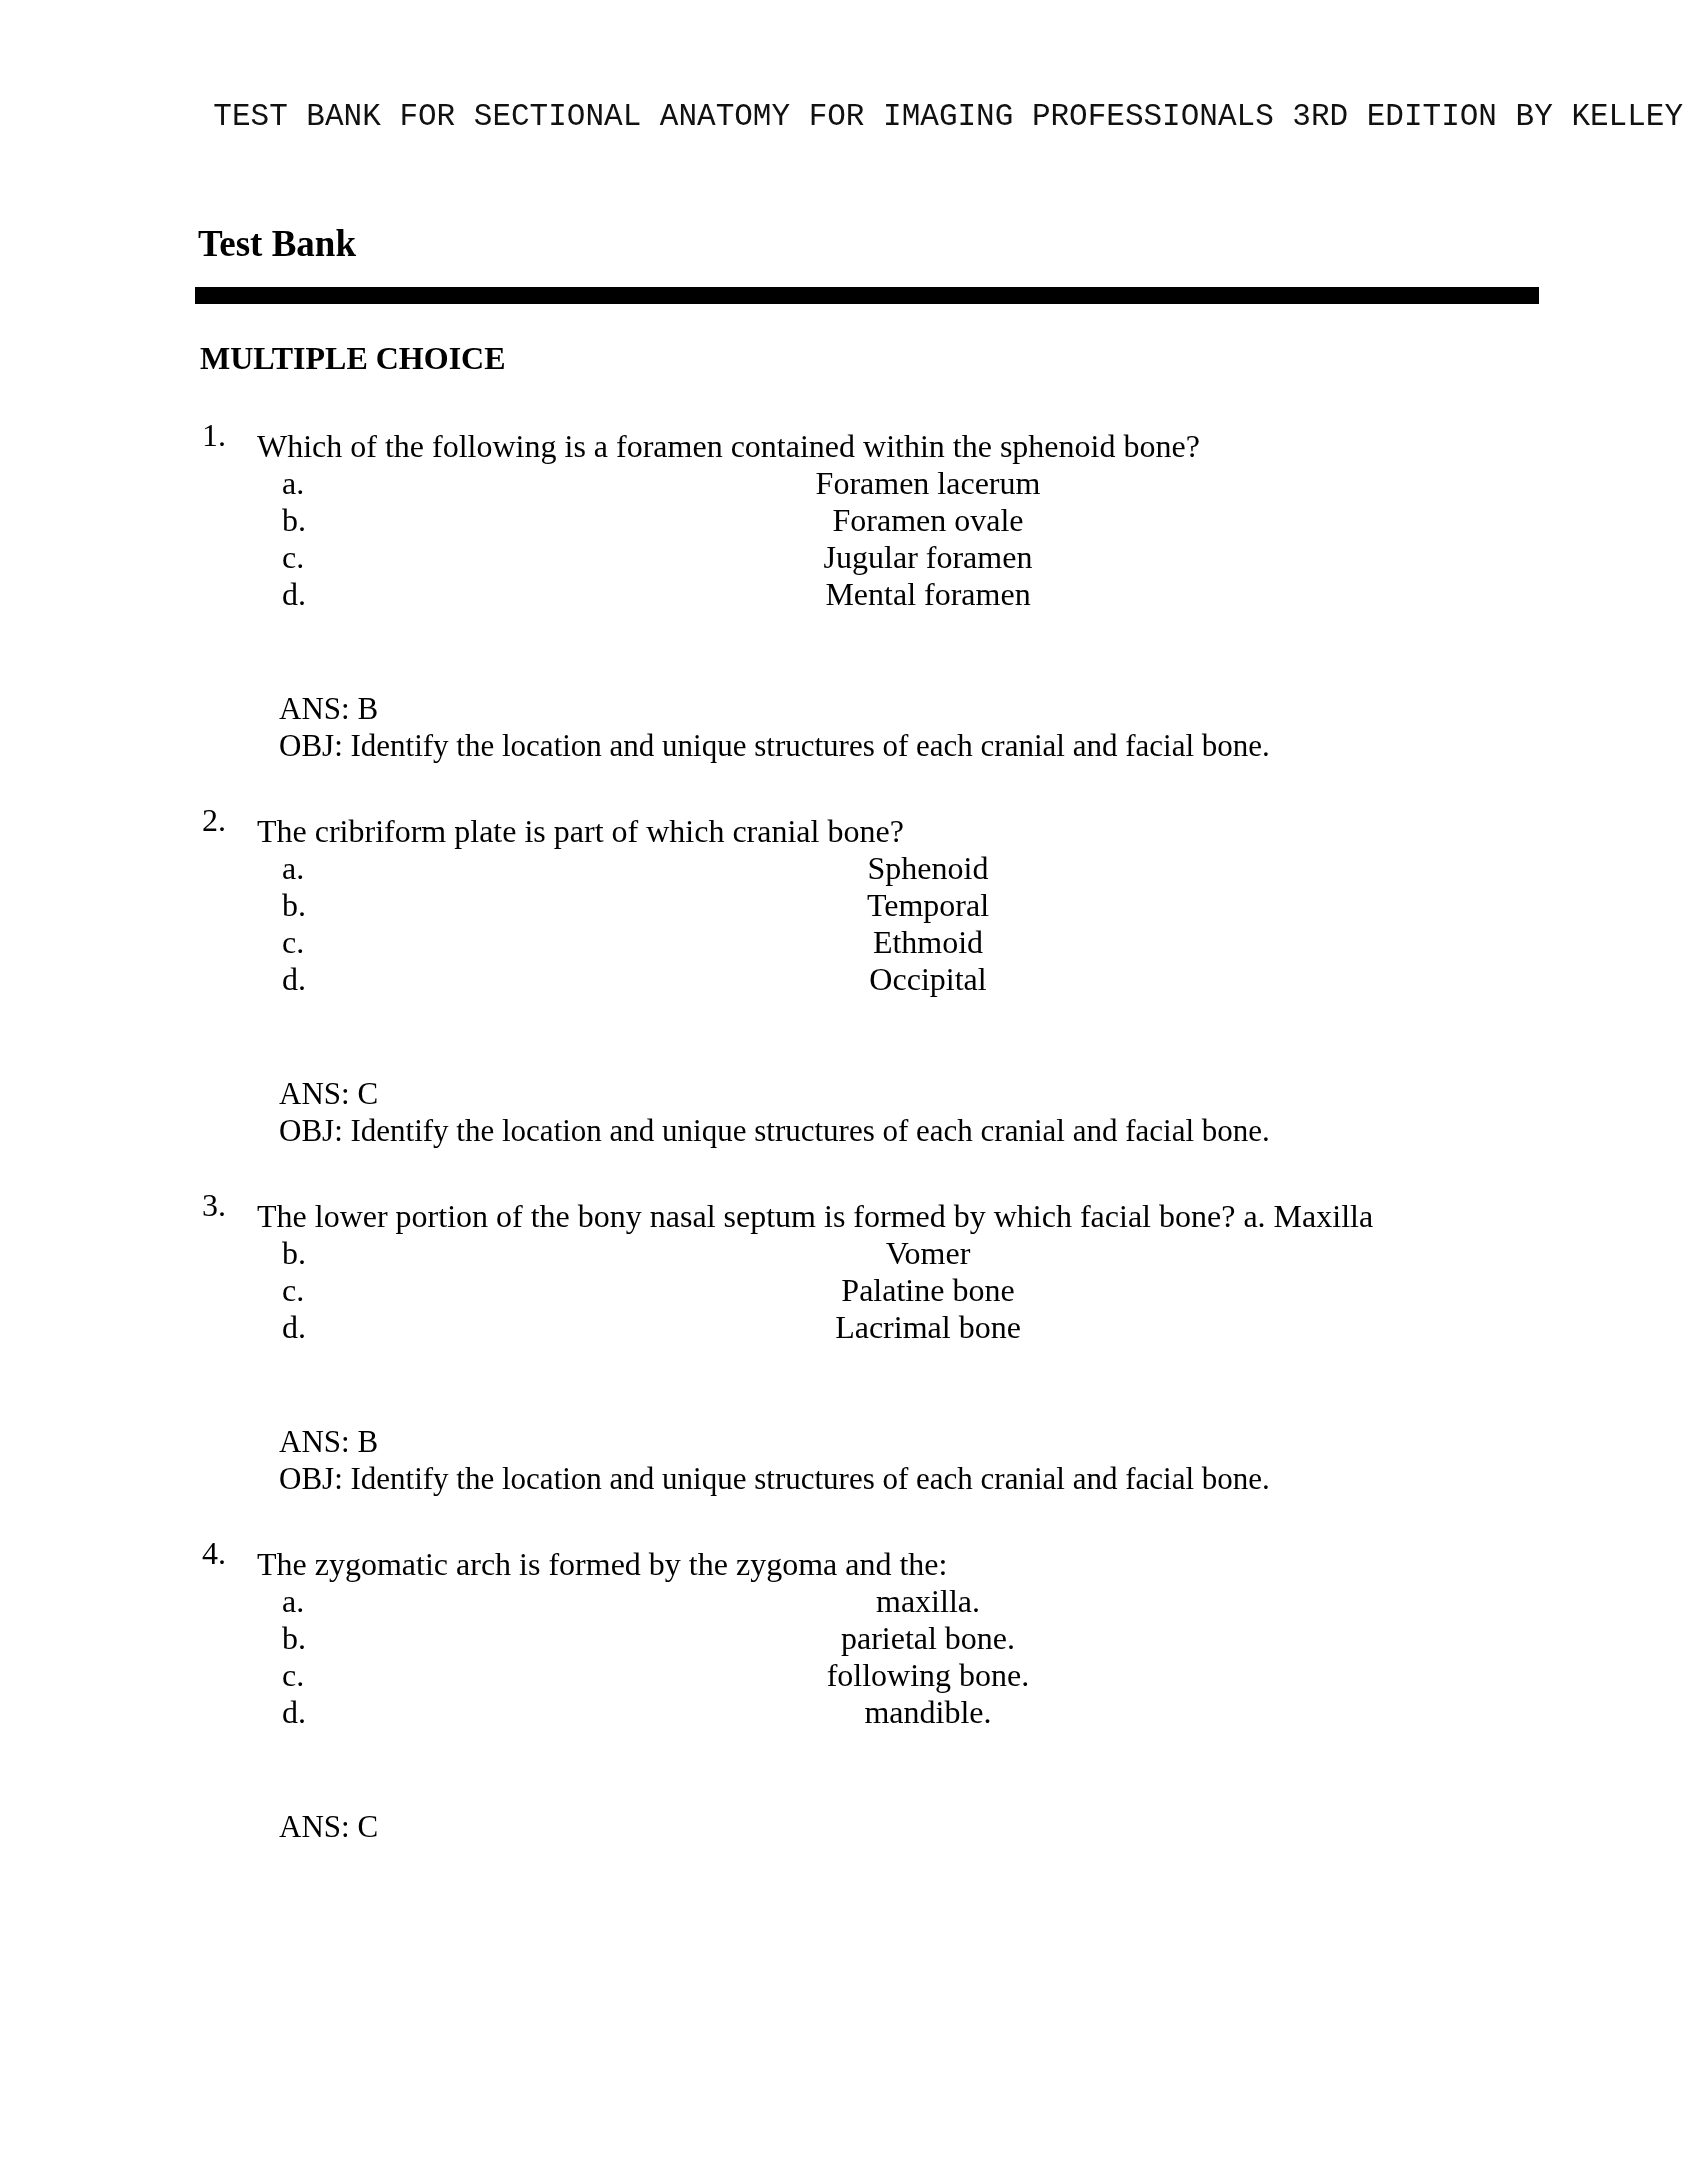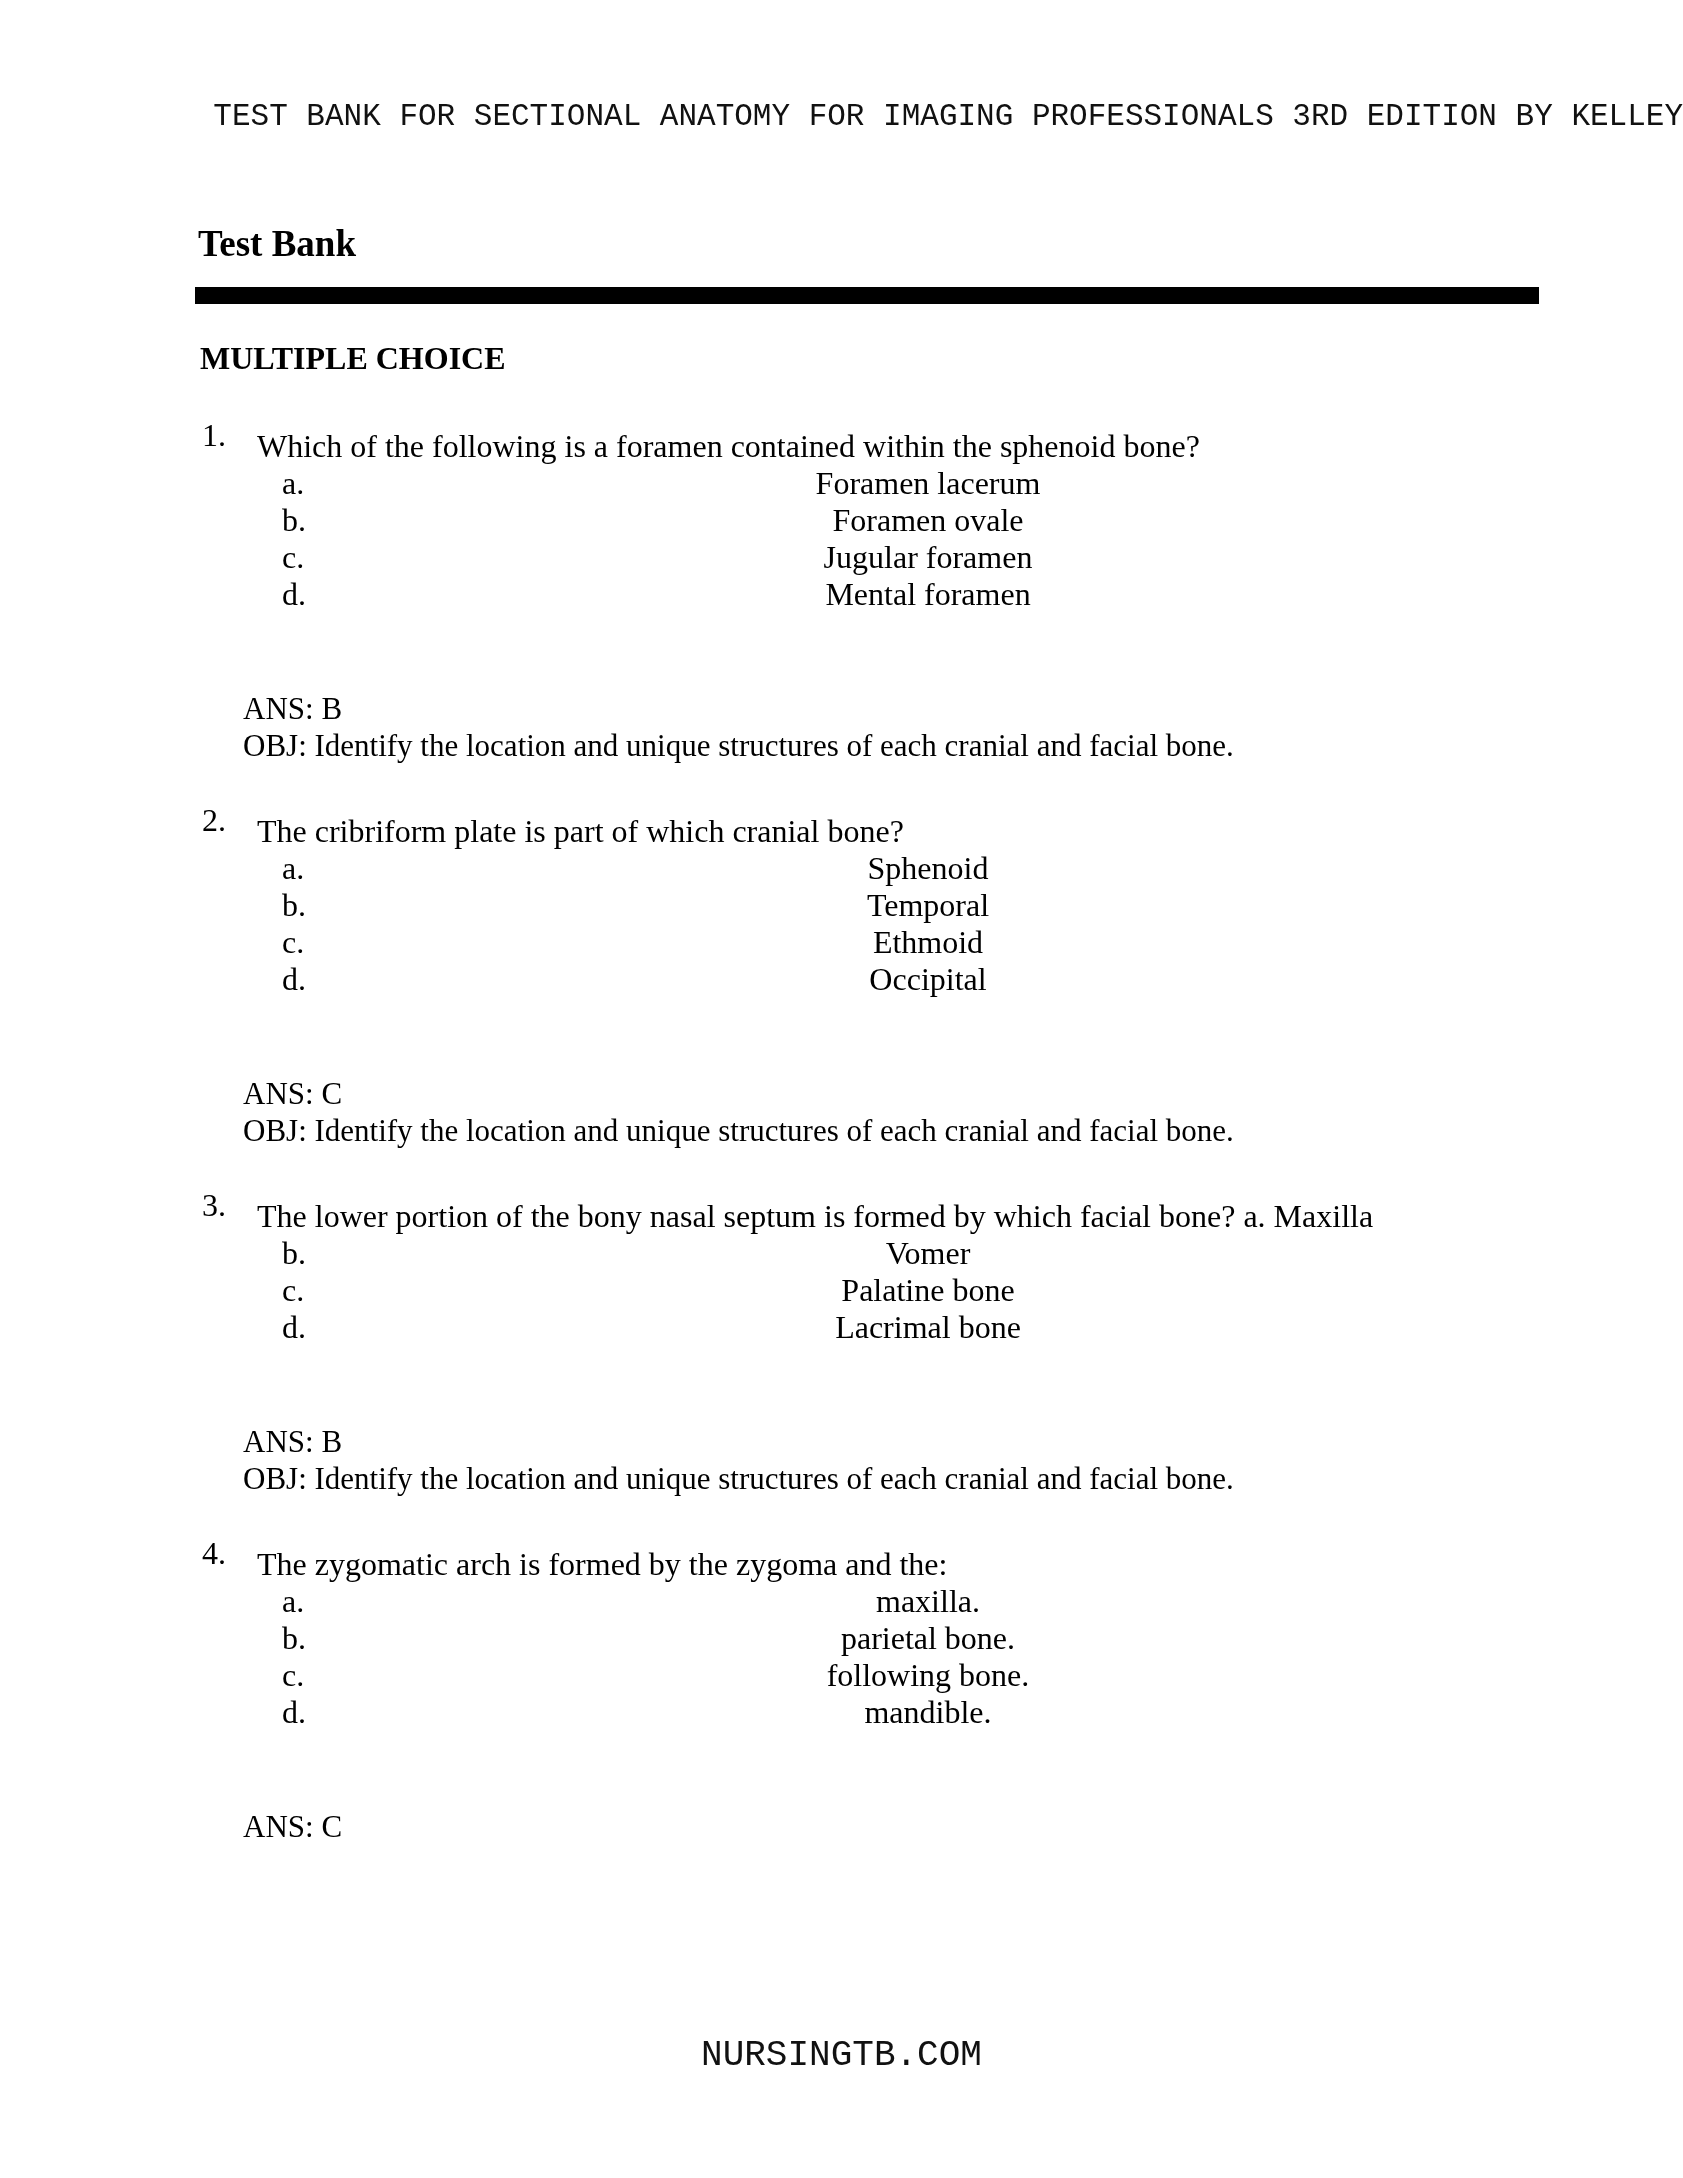--- a/index.html
+++ b/index.html
@@ -57,21 +57,21 @@
   .q-num {
     flex: 0 0 62px;
     padding-left: 7px;
   }
   .q-text { flex: 1 1 auto; margin-top: 11px; }
   .options { margin-left: 87px; }
   .option-line { display: flex; }
   .opt-letter { flex: 0 0 35px; }
   .opt-text { flex: 1 1 auto; text-align: center; }
   .answer-block {
-    margin-left: 48px;
+    margin-left: 84px;
     margin-top: 77px;
     font-size: 31px;
     line-height: 37px;
   }
   .doc-footer {
     position: absolute;
     top: 2035px;
     left: 0;
     width: 100%;
     text-align: center;
@@ -216,16 +216,15 @@
 </div>
     <div class="answer-block">
       <div class="ans-line">ANS: C</div>
 
     </div>
   </div>
 </div>
 
   </div>
 
-  <div class="doc-footer">NURSINGTB.COM</div>
 
 </div>
 
 
 </body></html>

